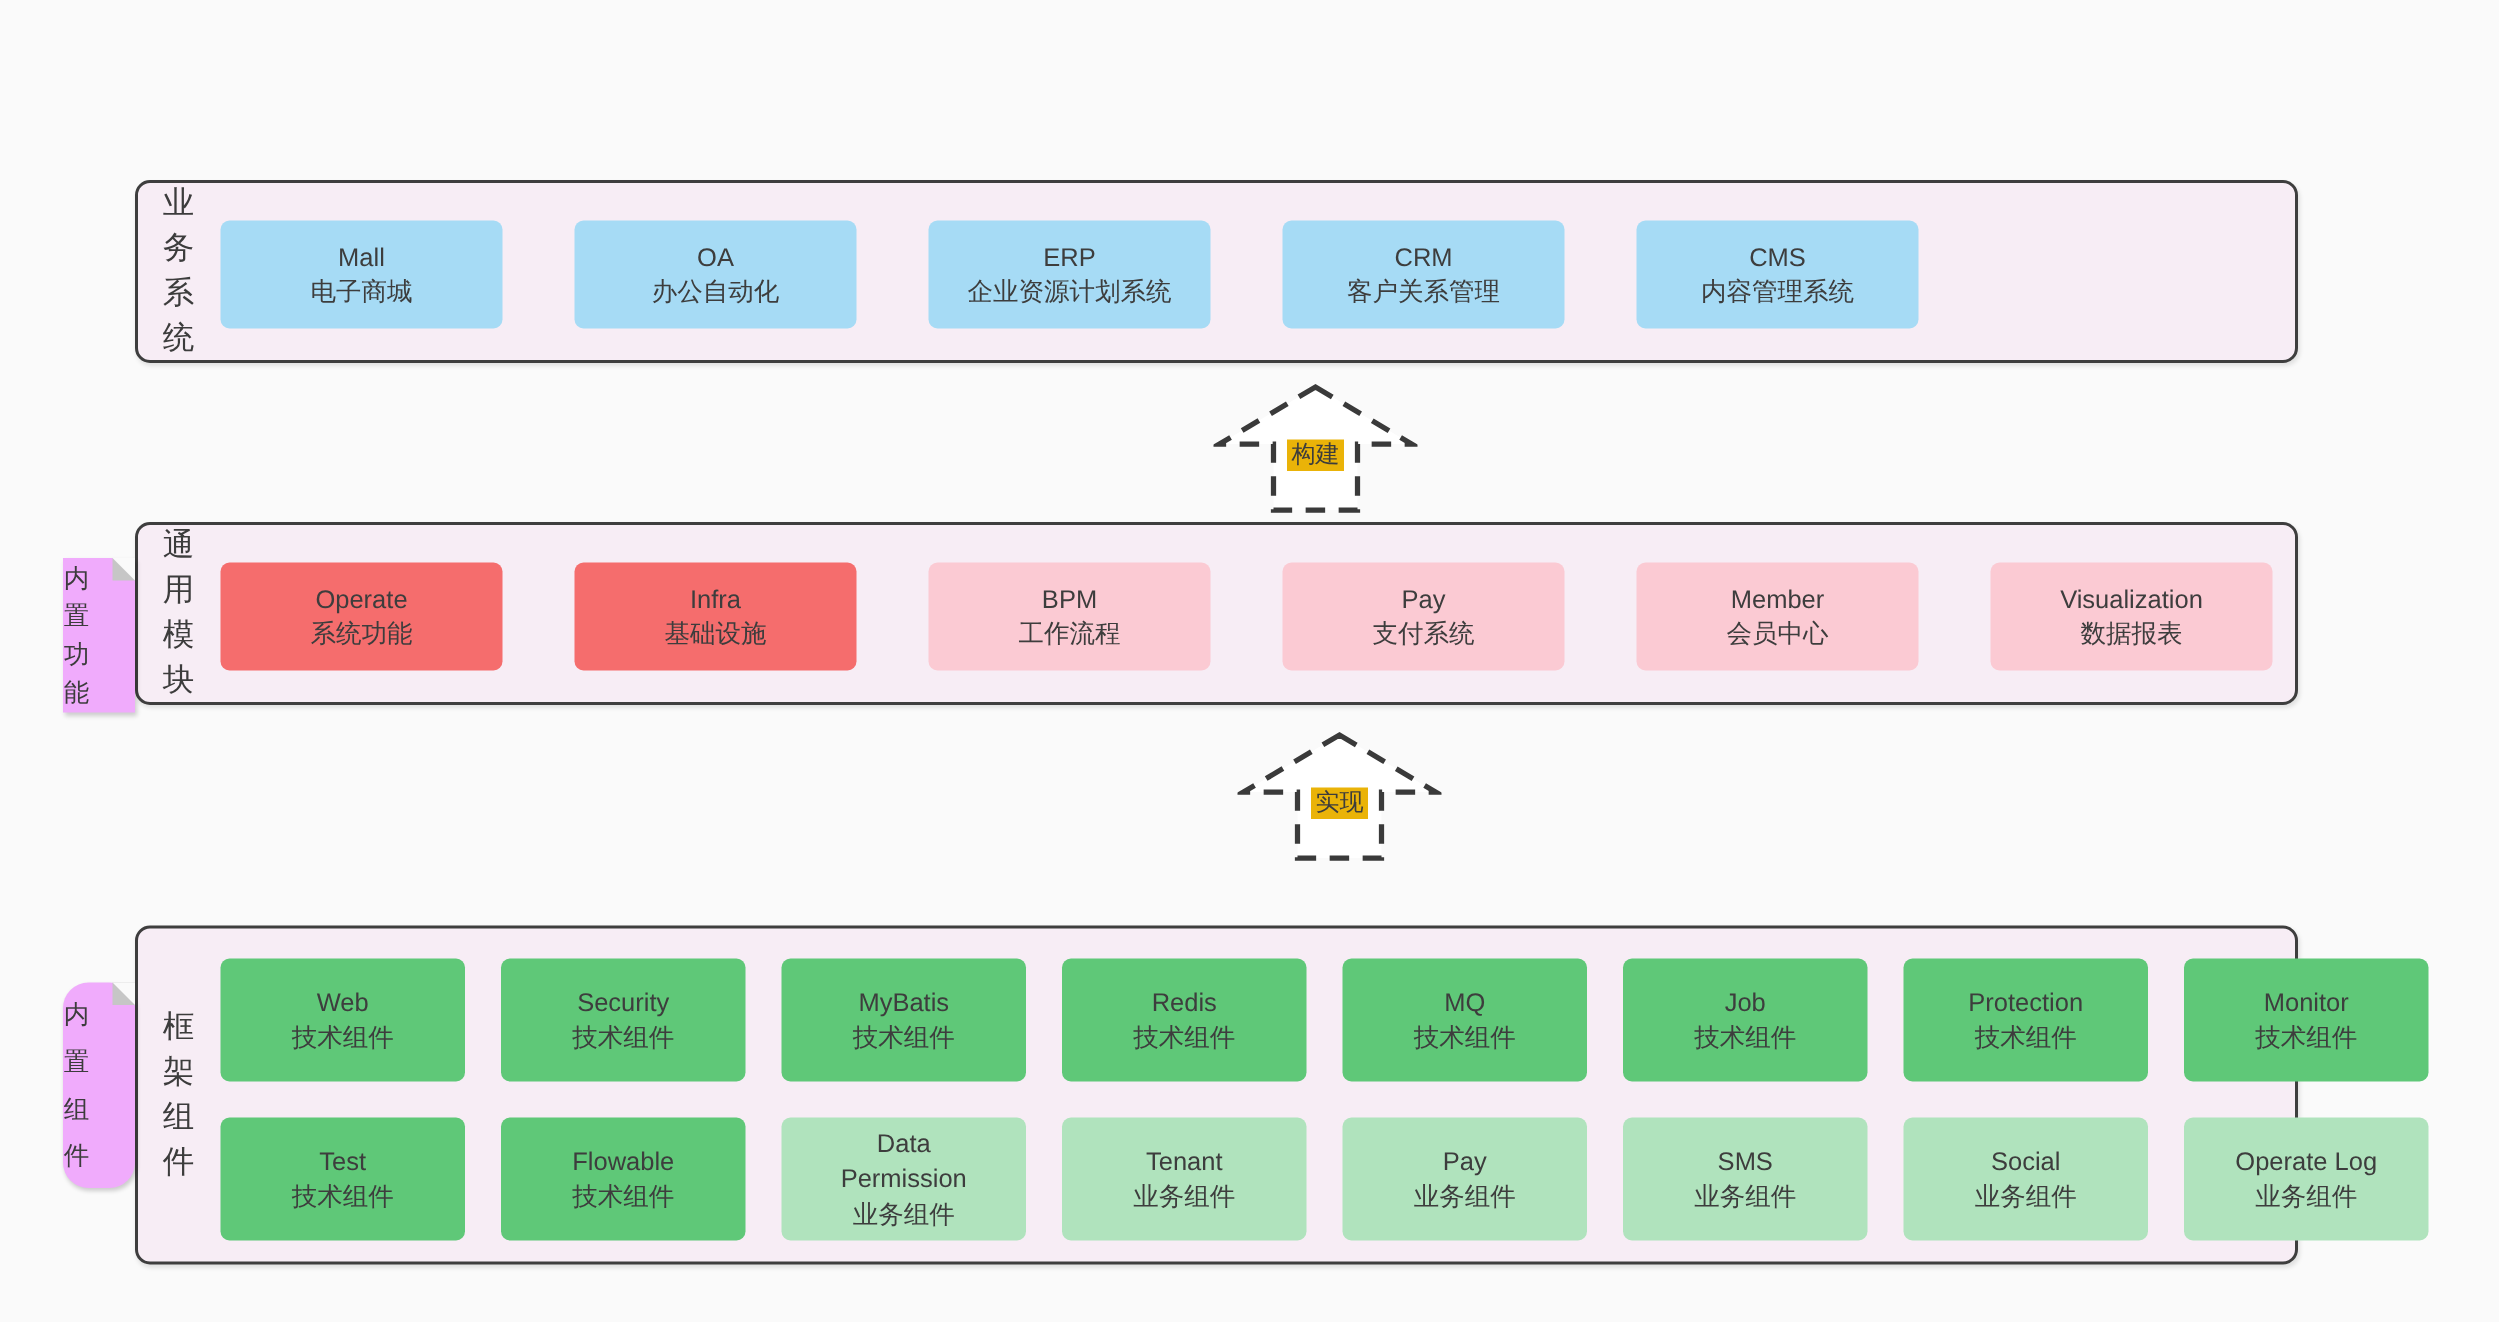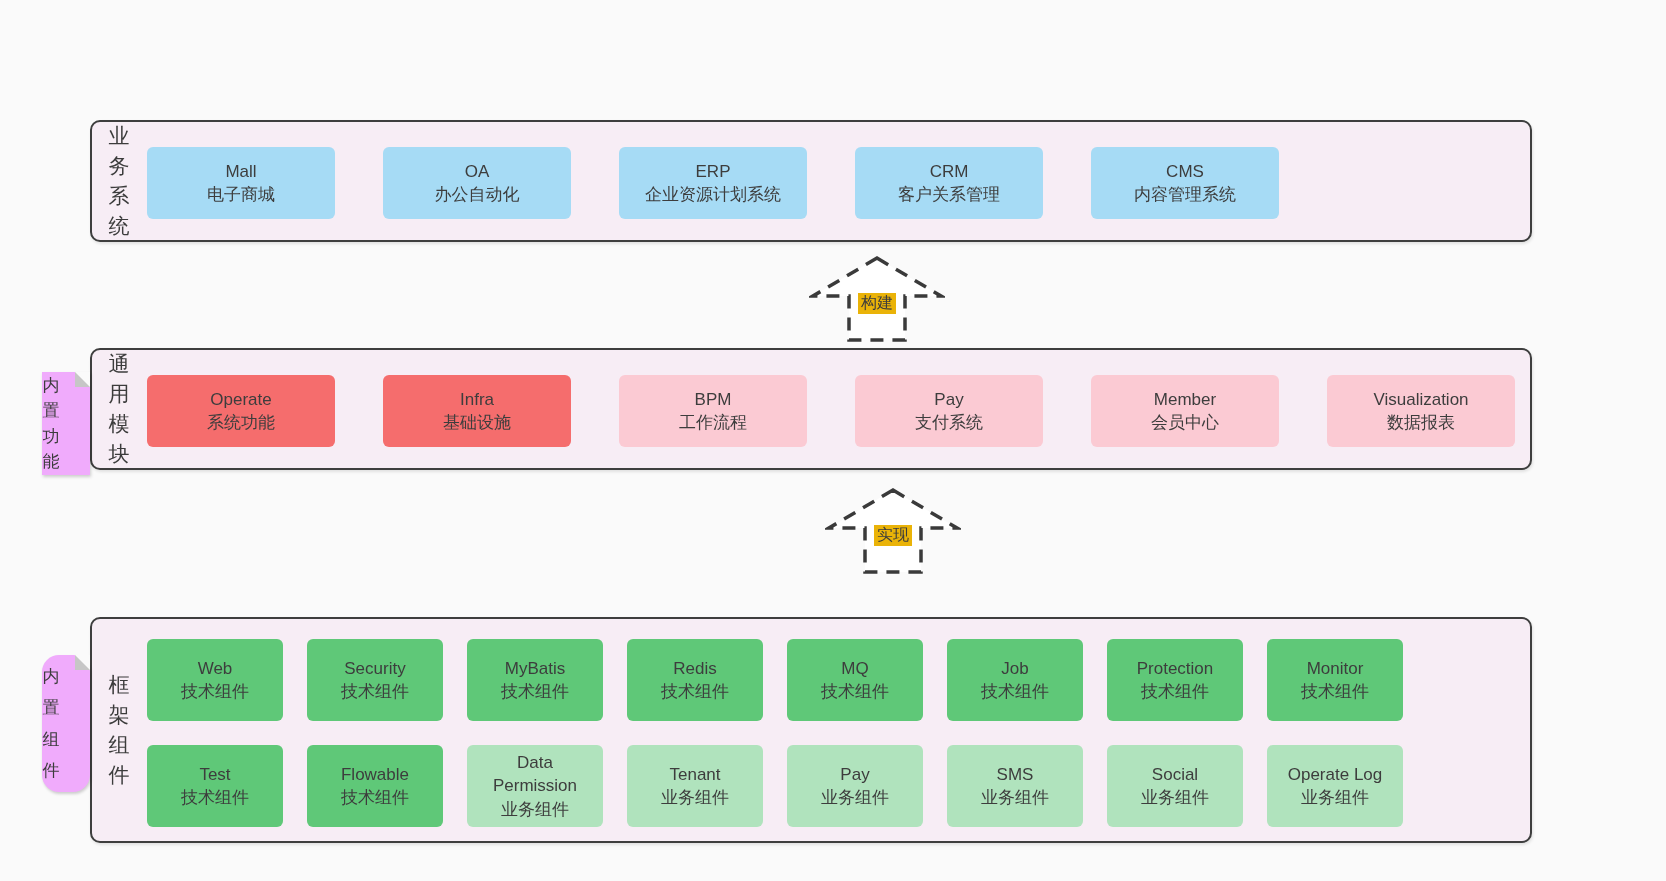--- a/index.html
+++ b/index.html
@@ -20,21 +20,21 @@
     display:flex;align-items:center;justify-content:center;
   }
   .v-label span{
     display:block;width:1.05em;font-size:21px;line-height:1.42;
     word-break:break-all;text-align:center;color:#3c3c3c;
   }
   .box-row{position:absolute;left:55px;display:flex;}
   .row-6{top:25px;gap:48px;}
   .row-6 .box{width:188px;height:72px;}
   .row-8{gap:24px;}
-  .row-8 .box{width:136px;height:82px;}
+  .row-8 .box{width:163px;height:82px;}
   .row-8.first{top:20px;}
   .row-8.second{top:126px;}
   .box{
     box-sizing:border-box;border-radius:6px;
     display:flex;flex-direction:column;align-items:center;justify-content:center;
     text-align:center;padding:2px 8px;
   }
   .box .t,.box .s{display:block;font-size:17px;line-height:1.38;color:#3d3d3d;}
   .box--blue{background:#a6dbf5;}
   .box--red{background:#f56d6d;}

